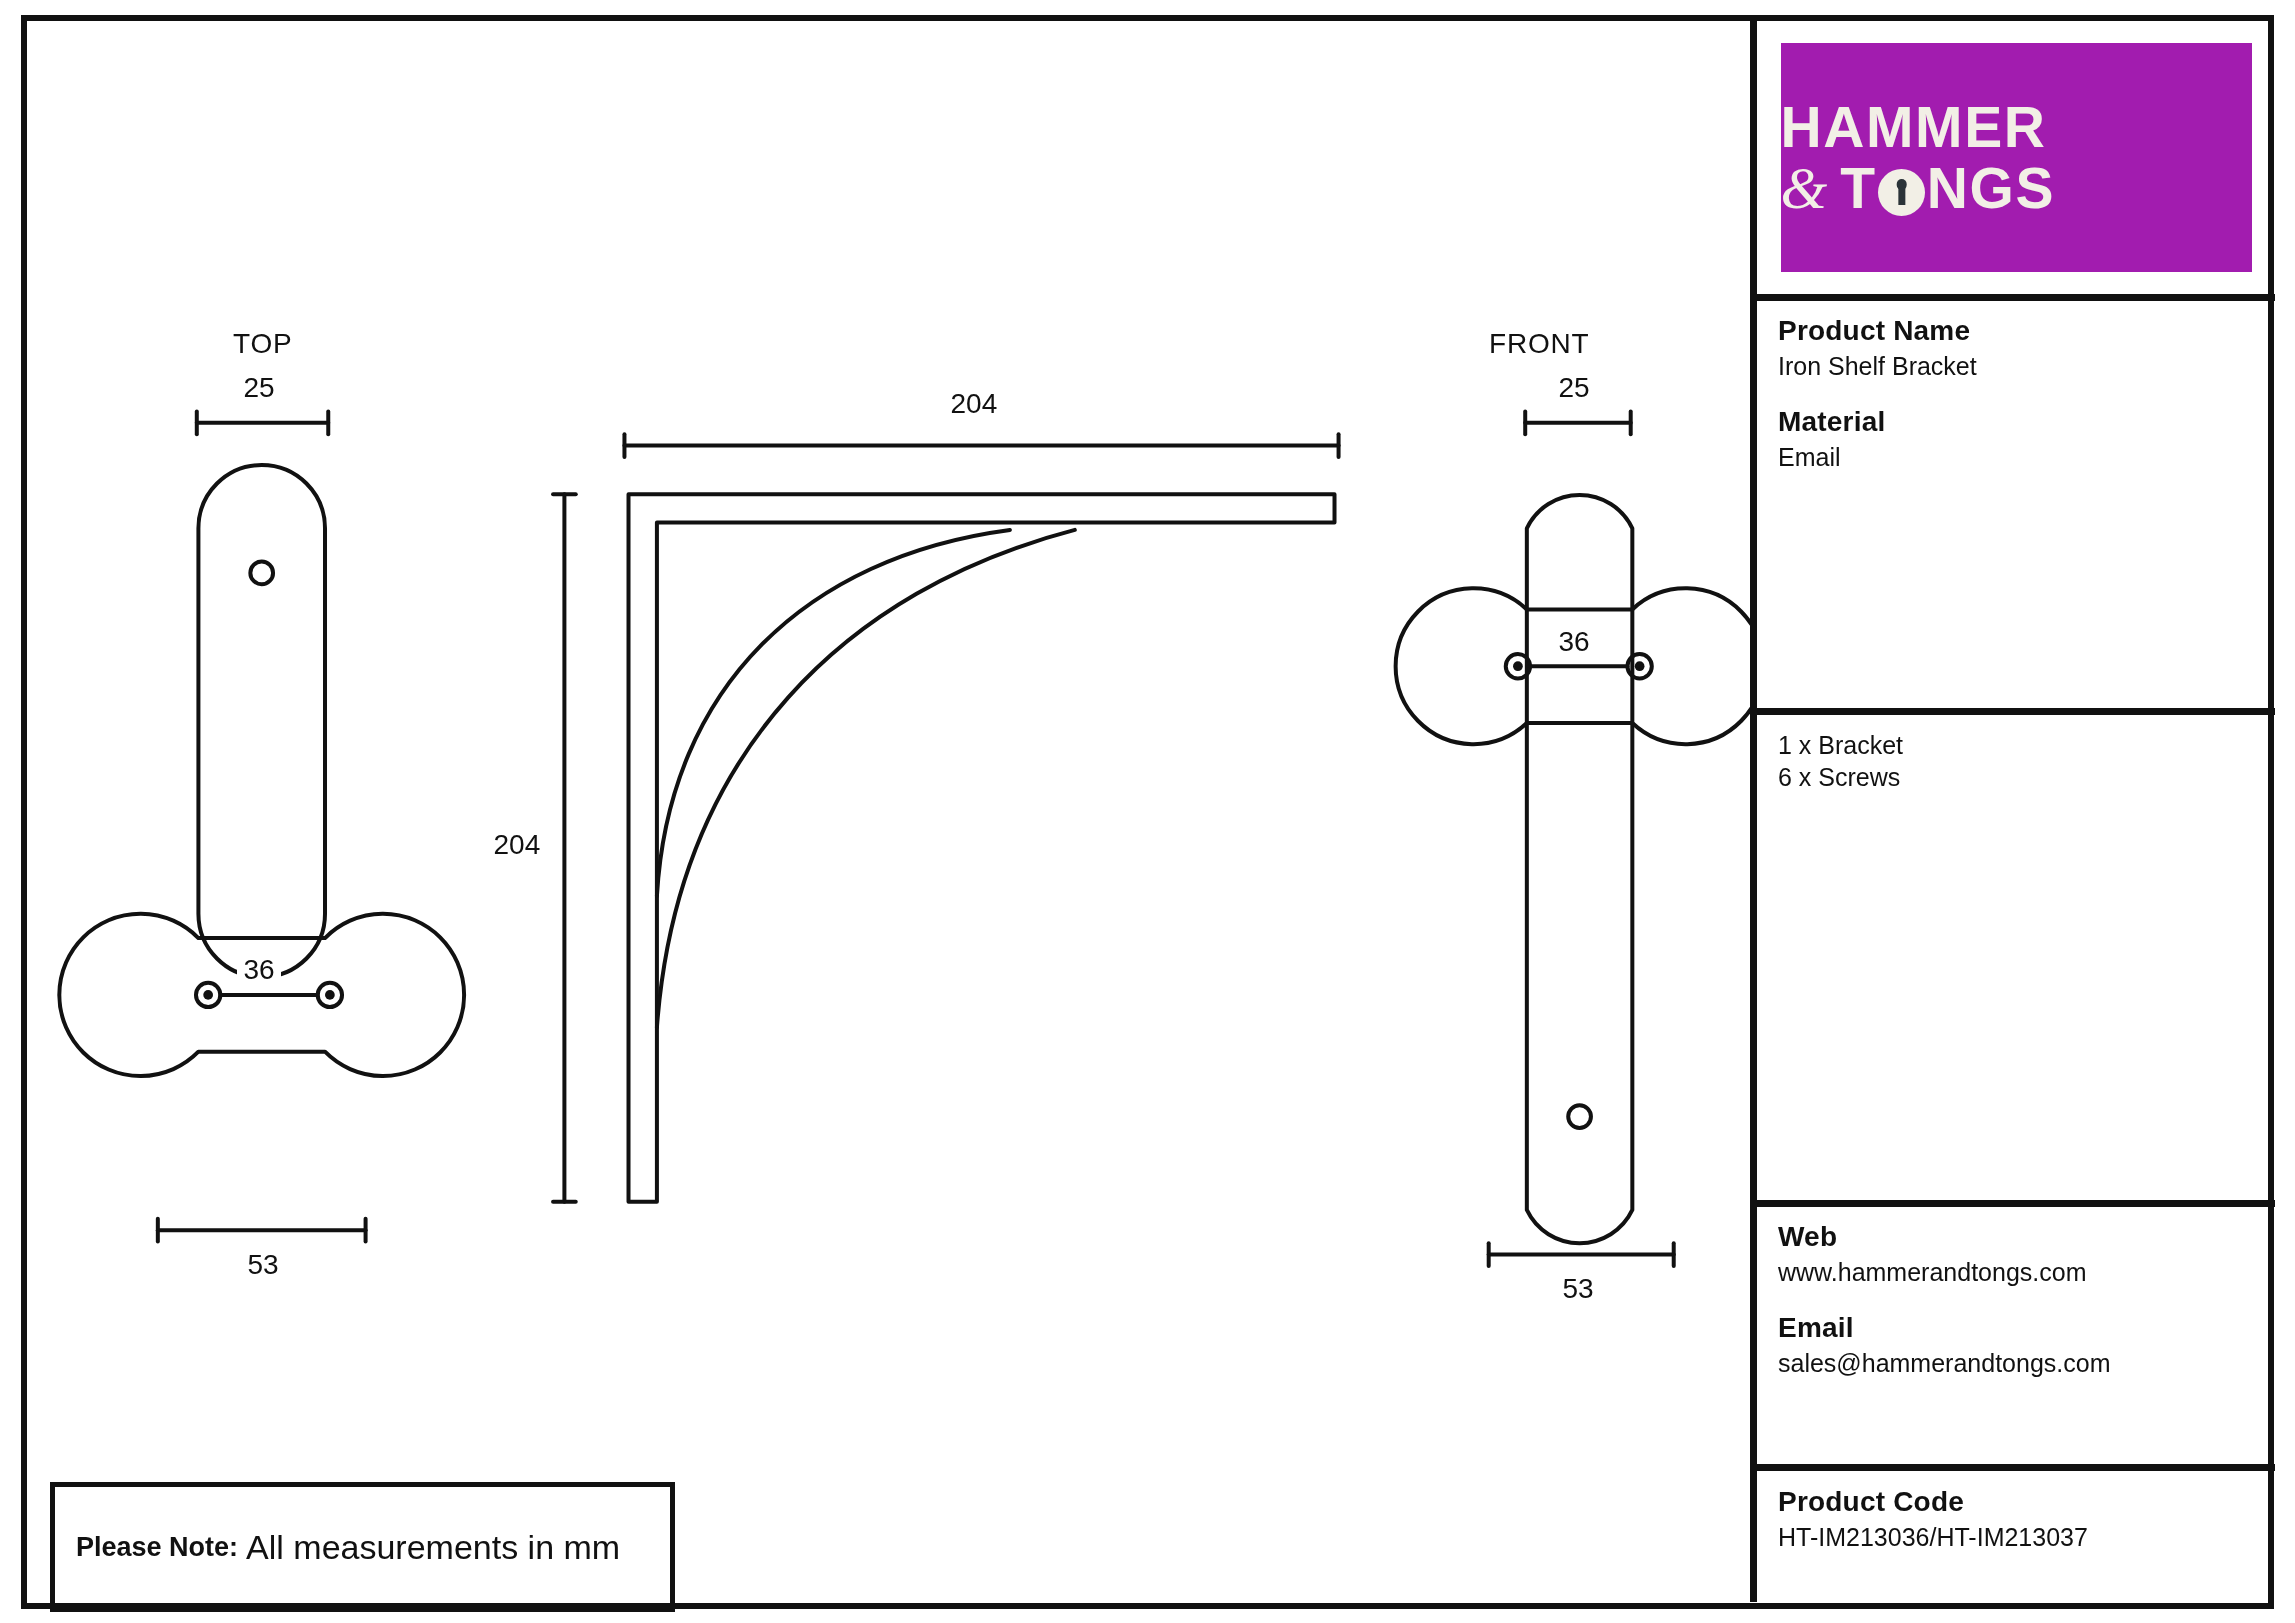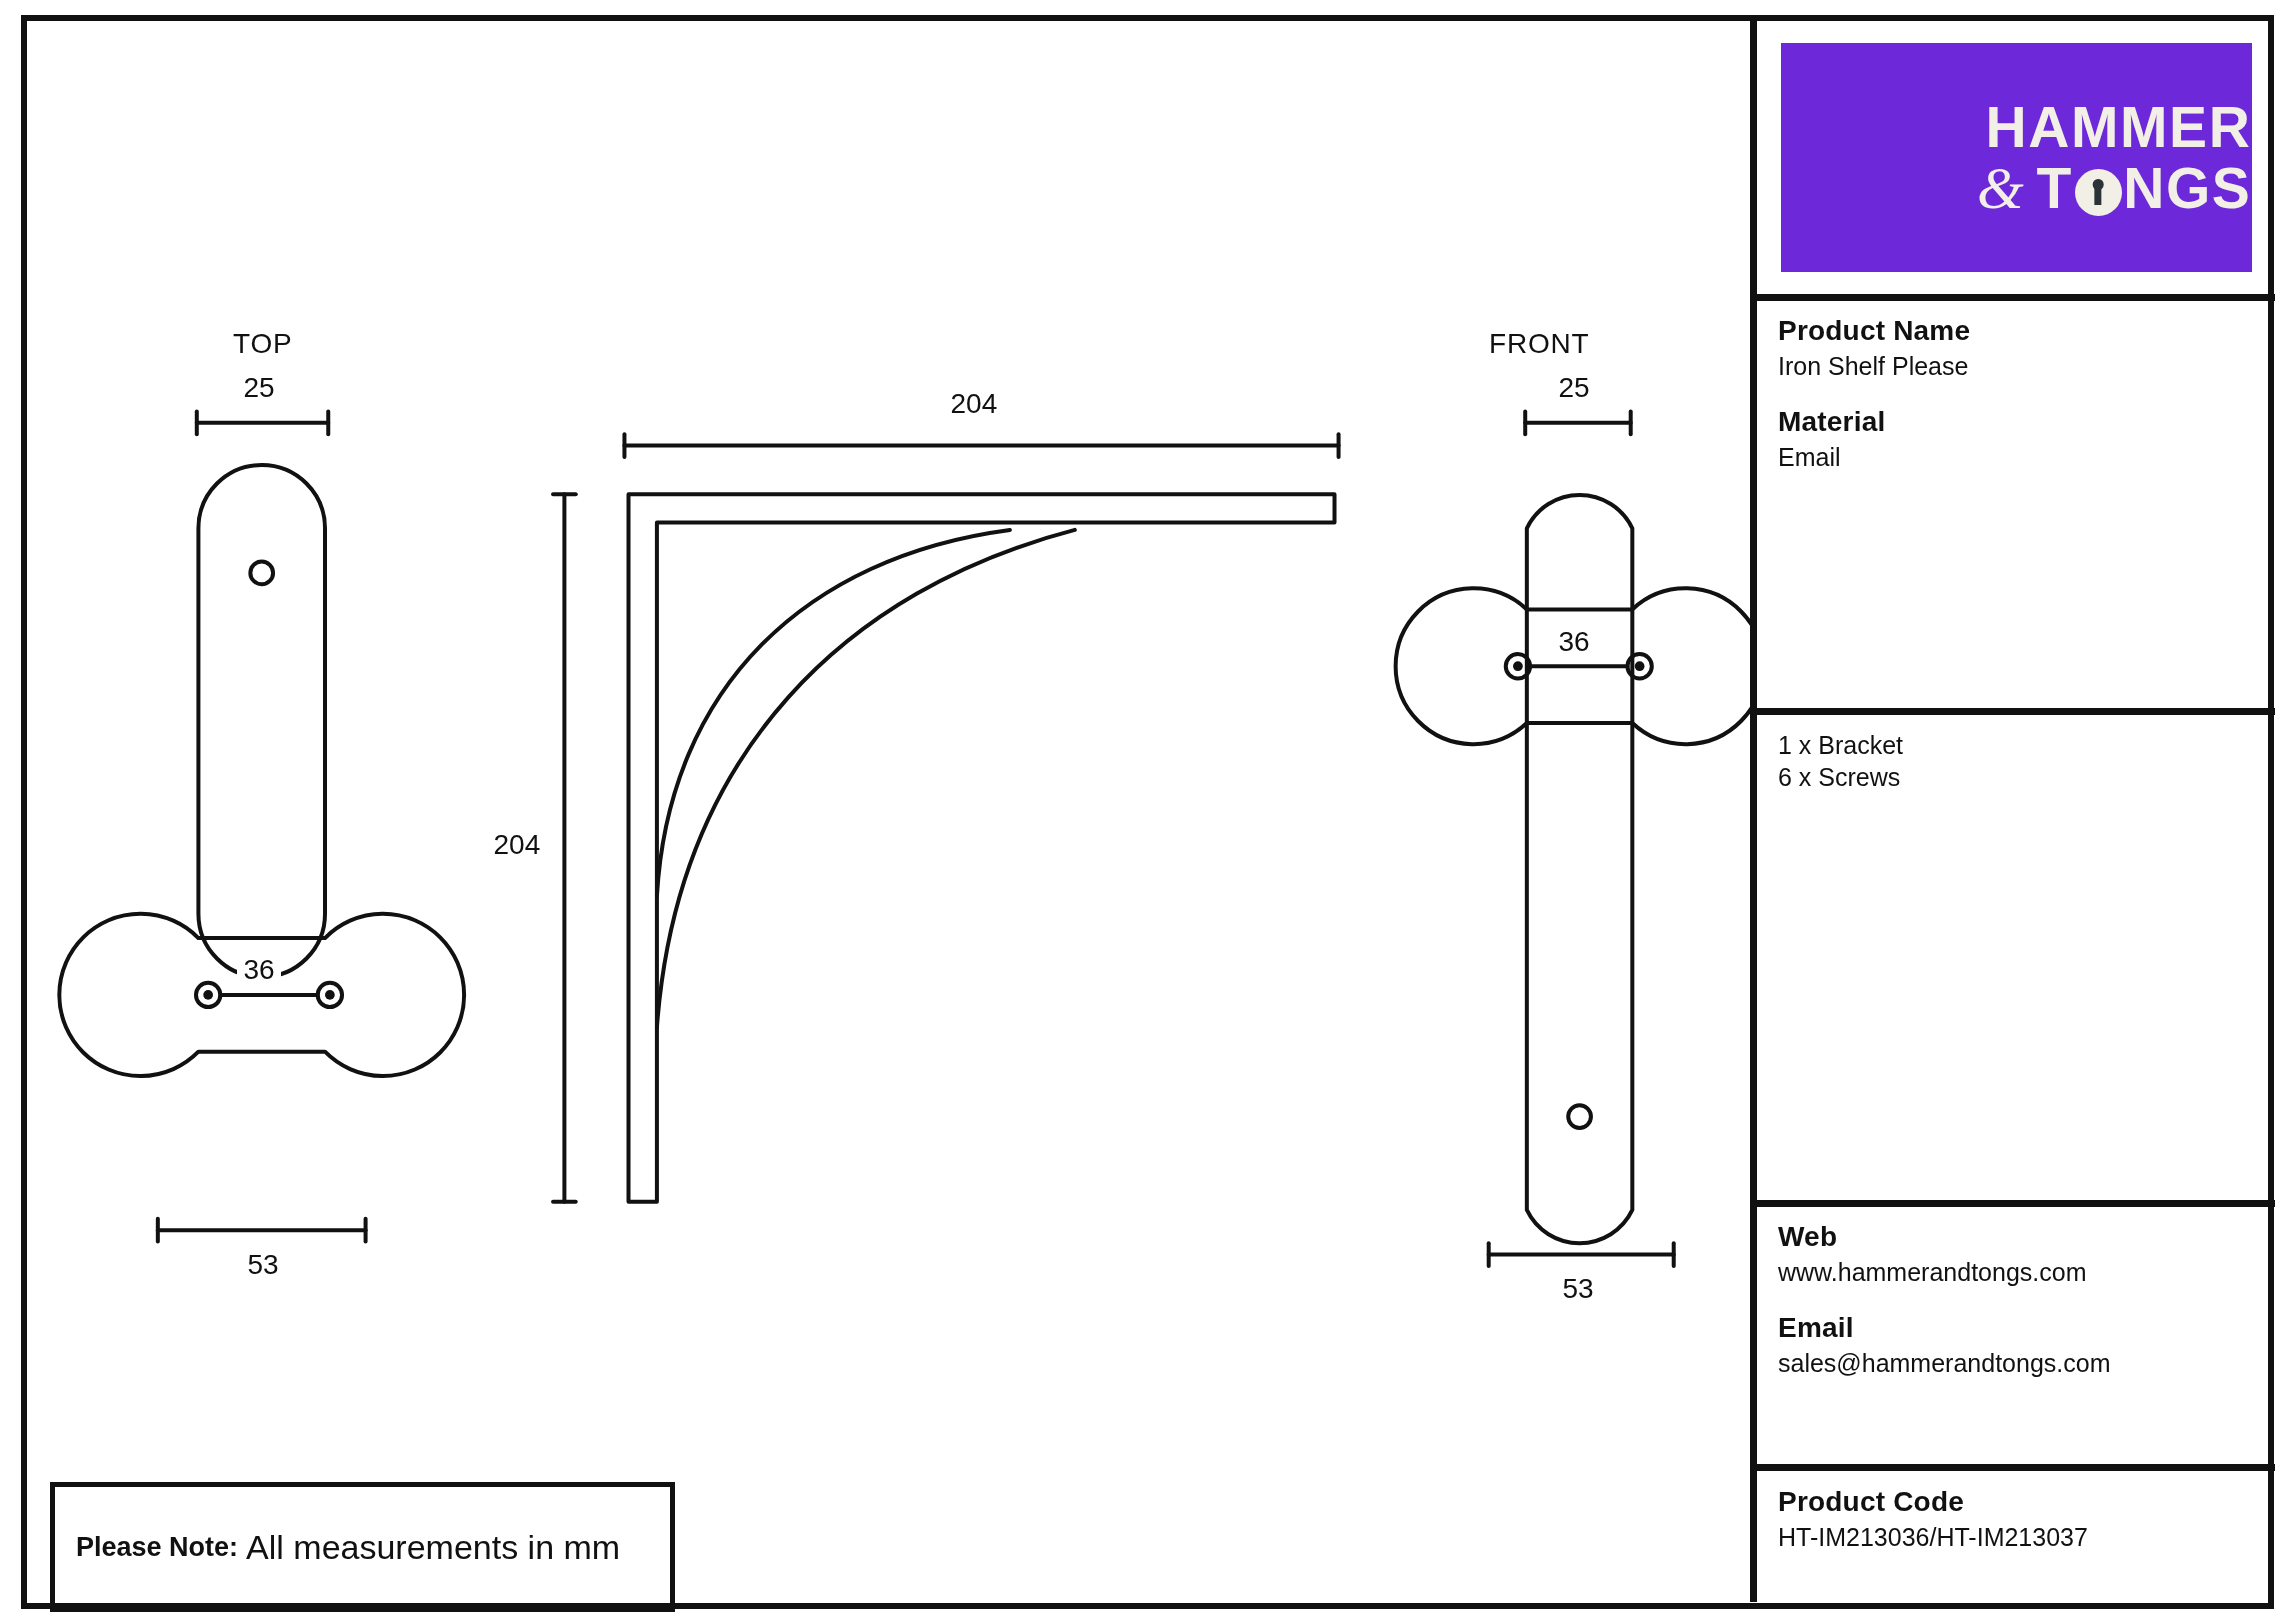--- a/index.html
+++ b/index.html
@@ -85,24 +85,24 @@
     top: 0;
     width: 518px;
     height: 273px;
     display: flex;
     align-items: center;
     justify-content: center;
   }
   .logo-box {
     width: 471px;
     height: 229px;
-    background: #6d28d9;
+    background: #a21caf;
     display: flex;
     flex-direction: column;
-    align-items: flex-end;
+    align-items: flex-start;
     justify-content: center;
     box-sizing: border-box;
   }
   .logo-line {
     color: #f2efe6;
     font-family: "Liberation Sans", sans-serif;
     font-weight: bold;
     letter-spacing: 1.6px;
   }
   .logo-hammer {
@@ -358,21 +358,21 @@
           <span class="logo-amp">&amp;</span>
           <span class="logo-line logo-tongs"><span>T</span><span class="lock-o"></span><span>NGS</span></span>
         </div>
       </div>
     </div>
 
     <div class="info-divider" style="top:273px;"></div>
 
     <div class="info-block" style="top:279px;">
       <p class="field-label">Product Name</p>
-      <p class="field-value">Iron Shelf Please</p>
+      <p class="field-value">Iron Shelf Bracket</p>
       <p class="field-label gap-top">Material</p>
       <p class="field-value">Email</p>
     </div>
 
     <div class="info-divider" style="top:687px;"></div>
 
     <div class="info-block" style="top:693px;">
       <p class="field-value">1 x Bracket</p>
       <p class="field-value">6 x Screws</p>
     </div>

